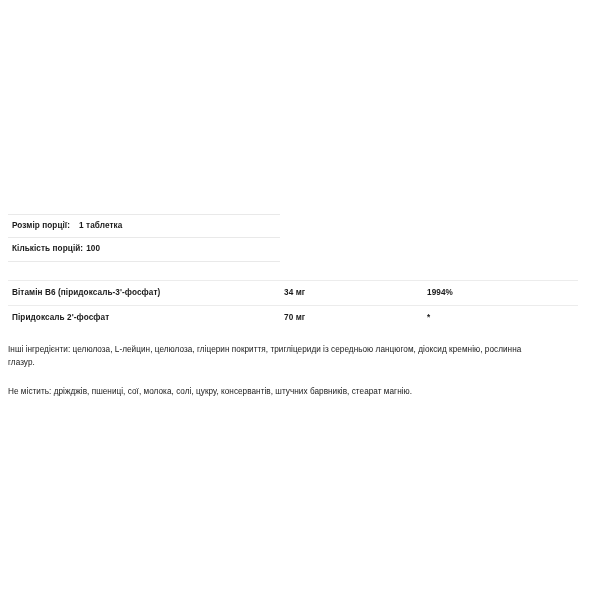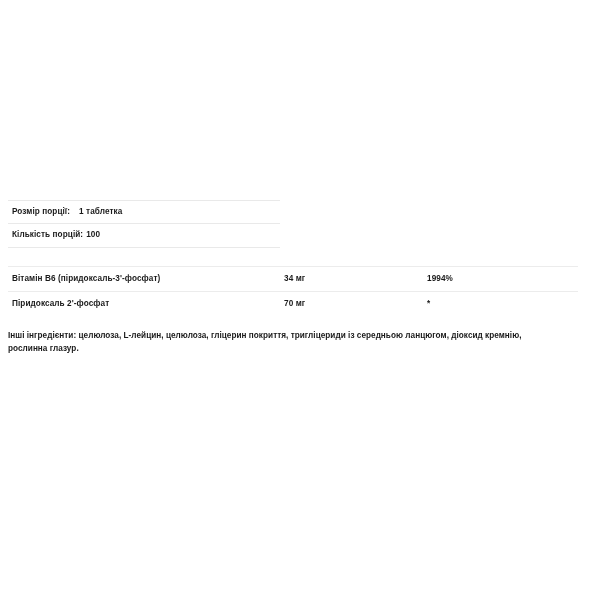--- a/index.html
+++ b/index.html
@@ -13,21 +13,21 @@
     background: #ffffff;
     font-family: "Liberation Sans", "DejaVu Sans", sans-serif;
     color: #1a1a1a;
     overflow: hidden;
     position: relative;
   }
 
   #supp-panel {
     position: absolute;
     left: 0;
-    top: 0;
+    top: 14px;
     width: 540px;
   }
 
   
   .top-spacer {
     height: 200px;
   }
 
   
   .facts-table {
@@ -101,21 +101,21 @@
     font-weight: bold;
   }
 
   
   .notes {
     margin: 0;
     padding: 0 14px 0 8px;
   }
   .note-p {
     font-size: 8.2px;
-    font-weight: bold;
+    font-weight: normal;
     line-height: 1.55;
     margin: 0;
     letter-spacing: 0.005em;
     color: #1a1a1a;
   }
   .note-ingredients { padding-top: 14px; }
   .note-free        { padding-top: 17px; }
 </style>
 </head>
 <body>
@@ -166,15 +166,16 @@
         <td>70 мг</td>
         <td>*</td>
       </tr>
 
 
     </tbody>
   </table>
 
   <div class="notes">
     <p class="note-p note-ingredients">Інші інгредієнти: целюлоза, L-лейцин, целюлоза, гліцерин покриття, тригліцериди із середньою ланцюгом, діоксид кремнію, рослинна глазур.</p>
+    <p class="note-p note-free">Не містить: дріжджів, пшениці, сої, молока, солі, цукру, консервантів, штучних барвників, стеарат магнію.</p>
   </div>
 
 </div>
 
 </body></html>

